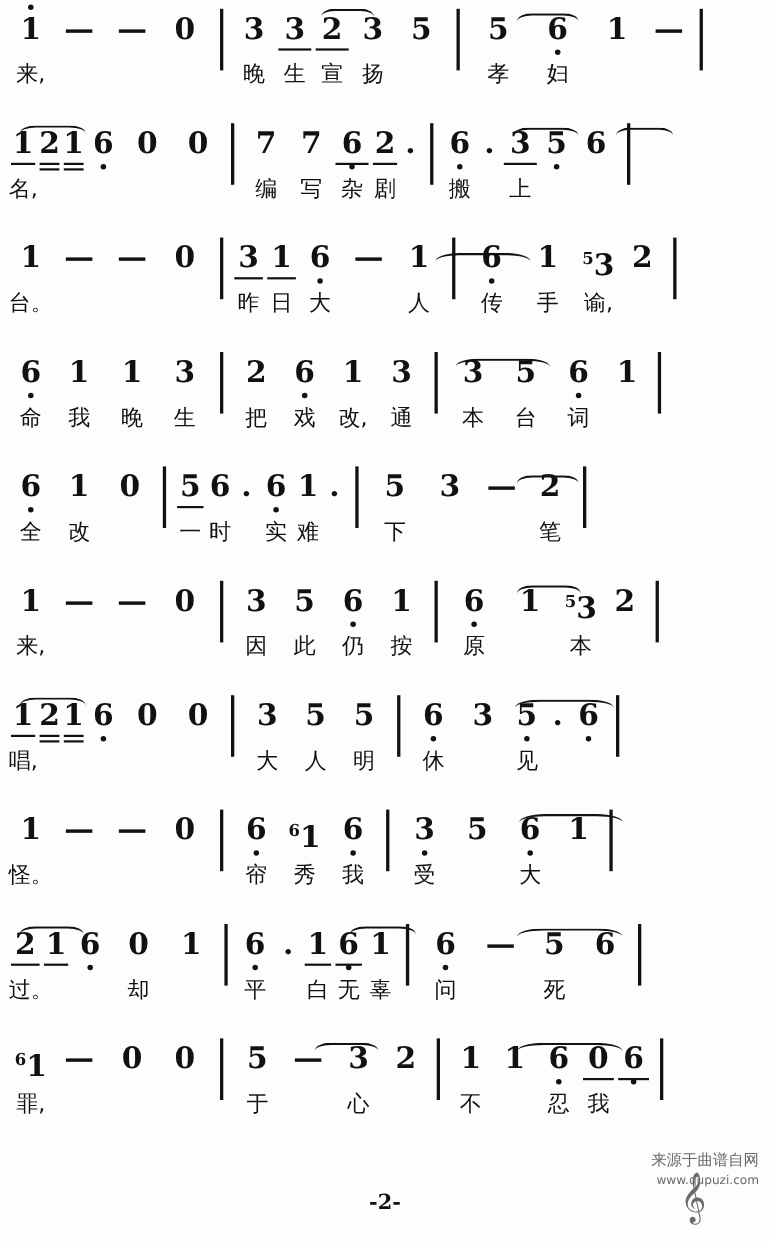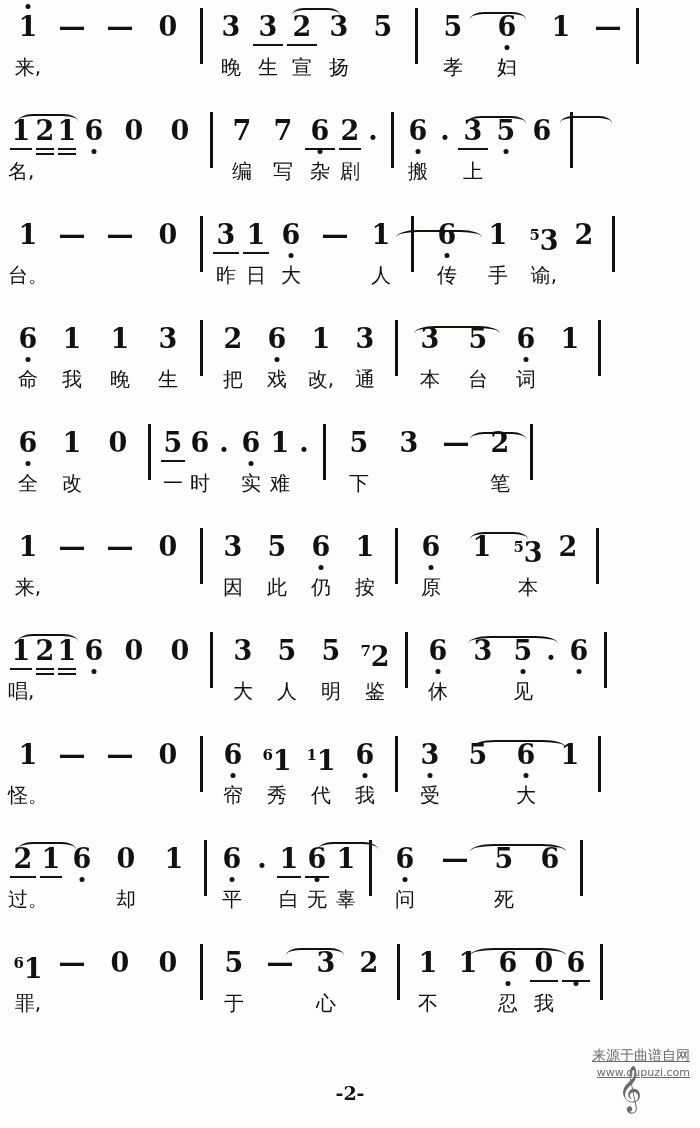--- a/index.html
+++ b/index.html
@@ -126,21 +126,20 @@
   }
   .credit {
     position: absolute;
     right: 10px;
     bottom: 46px;
     font-family: "DejaVu Sans", sans-serif;
     font-size: 14px;
     color: #6a6a6a;
     text-align: right;
     line-height: 18px;
-    text-decoration: underline;
   }
   .credit .site {
     display: block;
     font-size: 11px;
   }
   .clef-mark {
     position: absolute;
     right: 58px;
     bottom: 16px;
     font-size: 40px;
@@ -584,24 +583,20 @@
           <div class="lyric">大</div>
         </div>
         <div class="cell" style="width:44px">
           <div class="note">5</div>
           <div class="lyric">人</div>
         </div>
         <div class="cell" style="width:44px">
           <div class="note">5</div>
           <div class="lyric">明</div>
         </div>
-        <div class="cell" style="width:44px">
-          <div class="note"><span class="tiny">7</span><span>2</span></div>
-          <div class="lyric">鉴</div>
-        </div>
       </div>
       <div class="barline"></div>
       <div class="measure">
         <div class="cell" style="width:44px">
           <div class="note"><span>6</span><span class="dot-dn"></span></div>
           <div class="lyric">休</div>
         </div>
         <div class="cell" style="width:46px">
           <div class="note">3</div>
           <div class="lyric"></div>
@@ -644,24 +639,20 @@
       <div class="measure">
         <div class="cell" style="width:44px">
           <div class="note"><span>6</span><span class="dot-dn"></span></div>
           <div class="lyric">帘</div>
         </div>
         <div class="cell" style="width:44px">
           <div class="note"><span class="tiny">6</span><span>1</span></div>
           <div class="lyric">秀</div>
         </div>
         <div class="cell" style="width:44px">
-          <div class="note"><span class="tiny">1</span><span>1</span></div>
-          <div class="lyric">代</div>
-        </div>
-        <div class="cell" style="width:44px">
           <div class="note"><span>6</span><span class="dot-dn"></span></div>
           <div class="lyric">我</div>
         </div>
       </div>
       <div class="barline"></div>
       <div class="measure">
         <div class="cell" style="width:48px">
           <div class="note"><span>3</span><span class="dot-dn"></span></div>
           <div class="lyric">受</div>
         </div>

